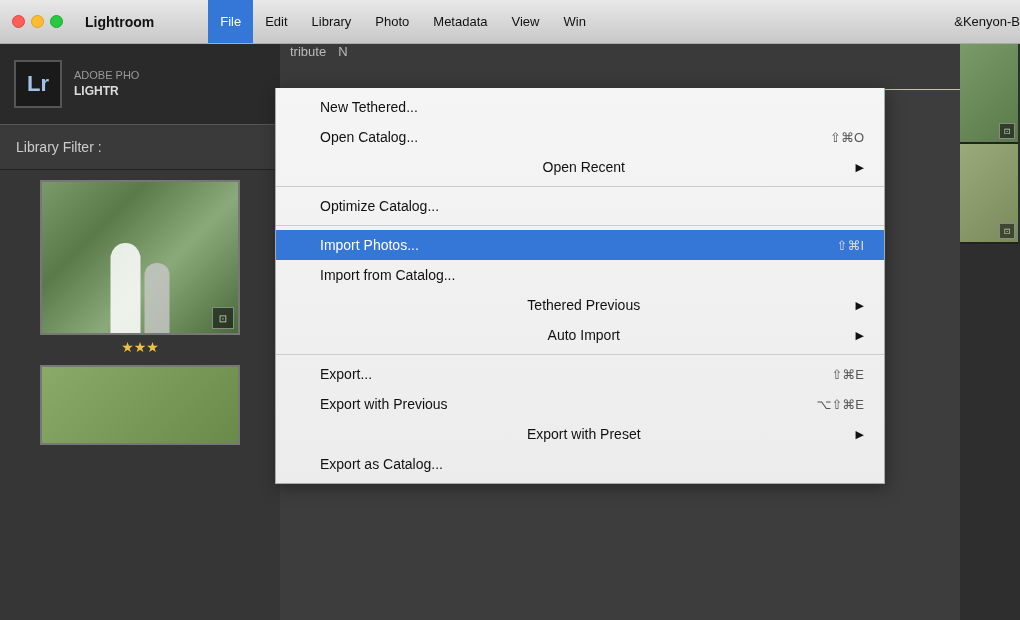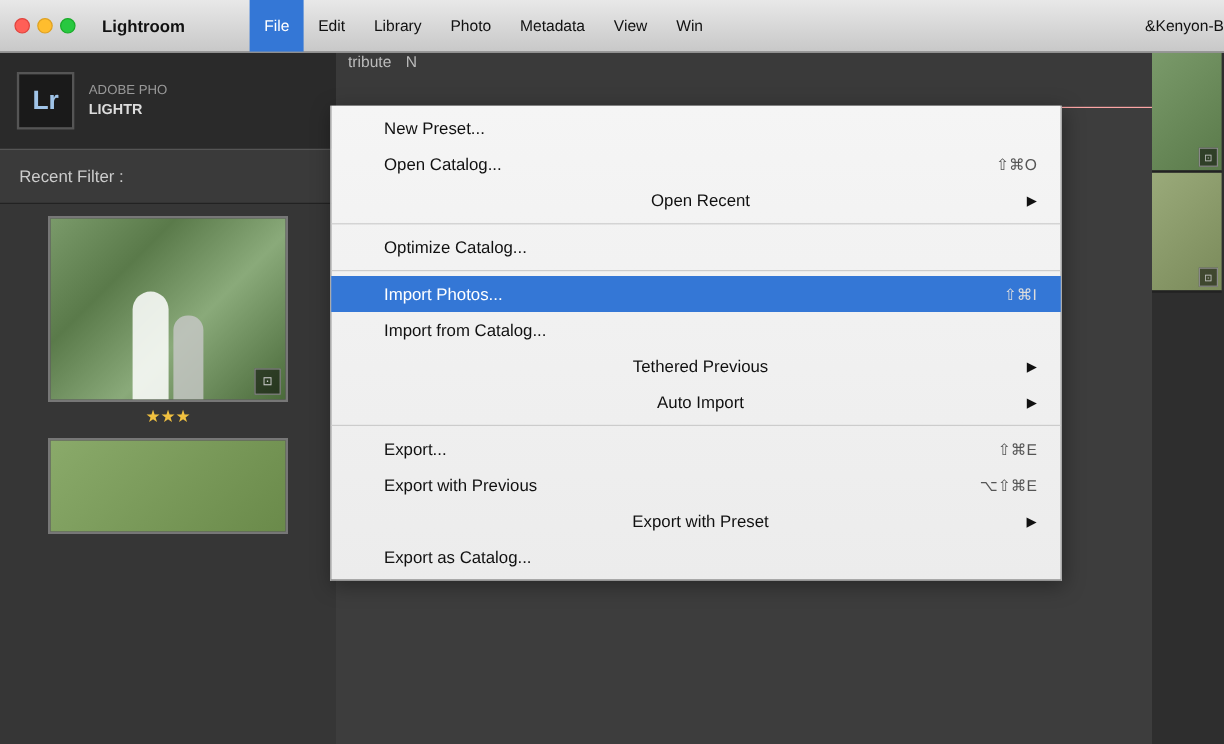--- a/index.html
+++ b/index.html
@@ -315,21 +315,21 @@
       <div class="lr-icon">
         <span>Lr</span>
       </div>
       <div class="lr-text">
         <div class="adobe">ADOBE PHO</div>
         <div class="lightroom">LIGHTR</div>
       </div>
     </div>
 
     <div class="filter-bar">
-      <span class="filter-label">Recent Filter :</span>
+      <span class="filter-label">Library Filter :</span>
     </div>
 
     <div class="thumbnails-area">
       <div class="thumb-item">
         <div class="thumb-img first-photo">
           <div class="photo-silhouette">
             <div class="person-tall"></div>
             <div class="person-short"></div>
           </div>
           <div class="thumb-badge">⊡</div>
@@ -354,21 +354,21 @@
 
   <div style="position:absolute; top:0; right:60px; left:280px; height:46px; background:#3a3a3a; border-bottom:1px solid #fca5a5; display:flex; align-items:flex-start; padding:0 10px; gap:4px;">
     <span style="color:#bbb; font-size:13px;">tribute</span>
     <span style="color:#bbb; font-size:13px; margin-left:8px;">N</span>
   </div>
 
   <div class="dropdown-menu">
 
     <div class="dropdown-item">
       <span class="checkmark-space"></span>
-      <span>New Preset...</span>
+      <span>New Tethered...</span>
       <span class="shortcut"></span>
     </div>
 
     <div class="dropdown-item">
       <span class="checkmark-space"></span>
       <span>Open Catalog...</span>
       <span class="shortcut">⇧⌘O</span>
     </div>
 
     <div class="dropdown-item">

